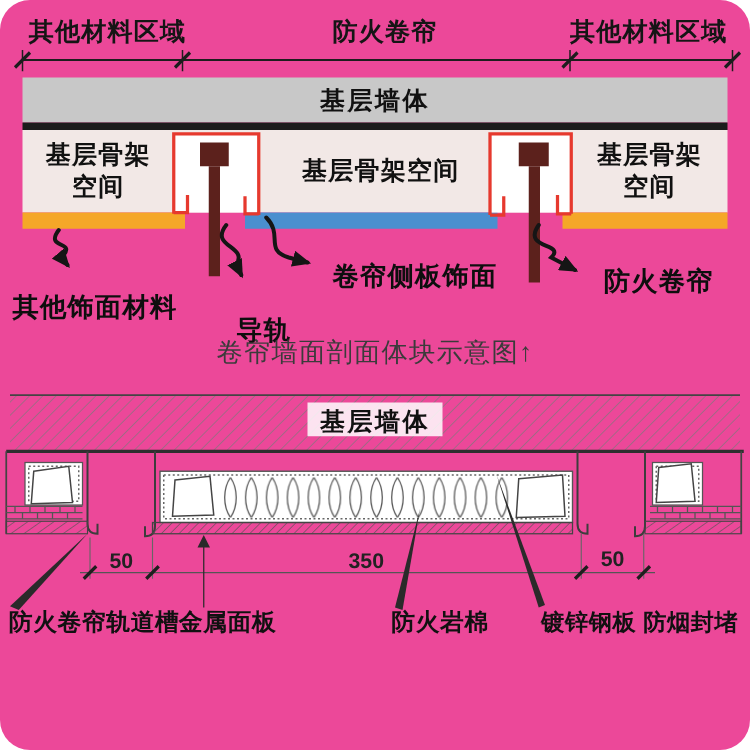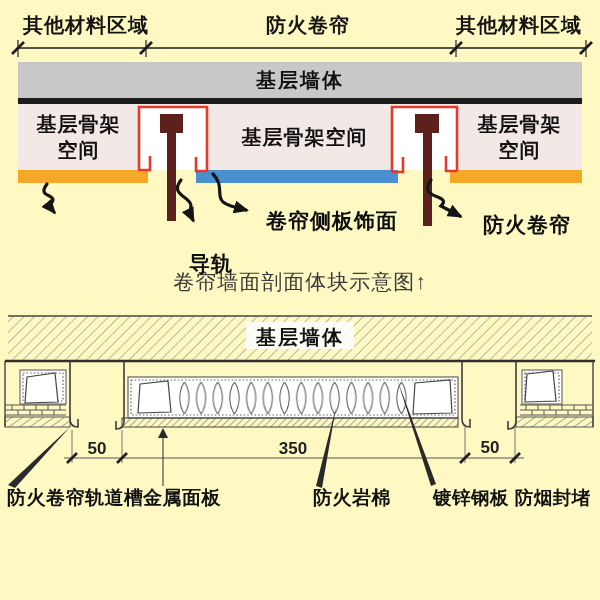--- a/index.html
+++ b/index.html
@@ -1,17 +1,17 @@
 <!DOCTYPE html>
 <html style="--c-gray: #c8c8c8; --c-pink: #f2e8e6; --c-orange: #f5a728; --c-blue: #4a8fcf; --c-red: #e6392e; --c-maroon: #5c211c;"><head>
 <meta charset="utf-8">
 <style>
   html,body{margin:0;padding:0;background:#fff;}
-  .page{position:relative;width:600px;height:600px;background:#fef9c3;overflow:hidden;
-        font-family:"Liberation Sans","DejaVu Sans",sans-serif;color:#111;}
+  .page{position:relative;width:600px;height:600px;background:#ec4899;overflow:hidden;
+        font-family:"Liberation Sans","DejaVu Sans",sans-serif;color:#111;border-radius:24px;}
   
   .region-label{position:absolute;top:12px;height:24px;font-size:20px;font-weight:bold;
                 text-align:center;letter-spacing:1px;color:#151515;}
   .graybar{position:absolute;left:18px;top:62px;width:564px;height:36px;
            background:var(--c-gray,#c8c8c8);display:flex;align-items:center;justify-content:center;
            font-size:20px;font-weight:bold;letter-spacing:2px;color:#111;}
   .blackline{position:absolute;left:18px;top:98px;width:564px;height:6px;background:#1c1c1c;}
   .pinkstrip{position:absolute;left:18px;top:104px;width:564px;height:66px;background:var(--c-pink,#f2e8e6);}
   .panel-text{position:absolute;top:104px;height:66px;display:flex;flex-direction:column;
               align-items:center;justify-content:center;font-size:20px;font-weight:bold;
@@ -98,20 +98,21 @@
     </g>
 
     <g fill="none" stroke="#151515" stroke-width="3.2" stroke-linecap="round" marker-end="url(#ah)">
       <path d="M47,184 C35,200 63,192 49,206 L54,212"></path>
       <path d="M181,180 C167,198 199,196 189,212 L193,220"></path>
       <path d="M213,174 C227,188 211,200 231,206 L246,210"></path>
       <path d="M431,180 C417,200 453,194 441,206 L460,216"></path>
     </g>
   </svg>
 
+  <div class="ann" style="left:10px;top:232px;">其他饰面材料</div>
   <div class="ann" style="left:189px;top:250px;">导轨</div>
   <div class="ann" style="left:266px;top:207px;">卷帘侧板饰面</div>
   <div class="ann" style="left:483px;top:211px;">防火卷帘</div>
 
   <div class="caption" style="top:268px;">卷帘墙面剖面体块示意图↑</div>
 
   <svg width="600" height="210" viewBox="0 0 600 210" style="top:308px;">
     <defs>
       <pattern id="hatch45" width="7.5" height="7.5" patternUnits="userSpaceOnUse" patternTransform="rotate(45)">
         <line x1="0" y1="0" x2="0" y2="7.5" stroke="#7a7a7a" stroke-width="1"></line>

